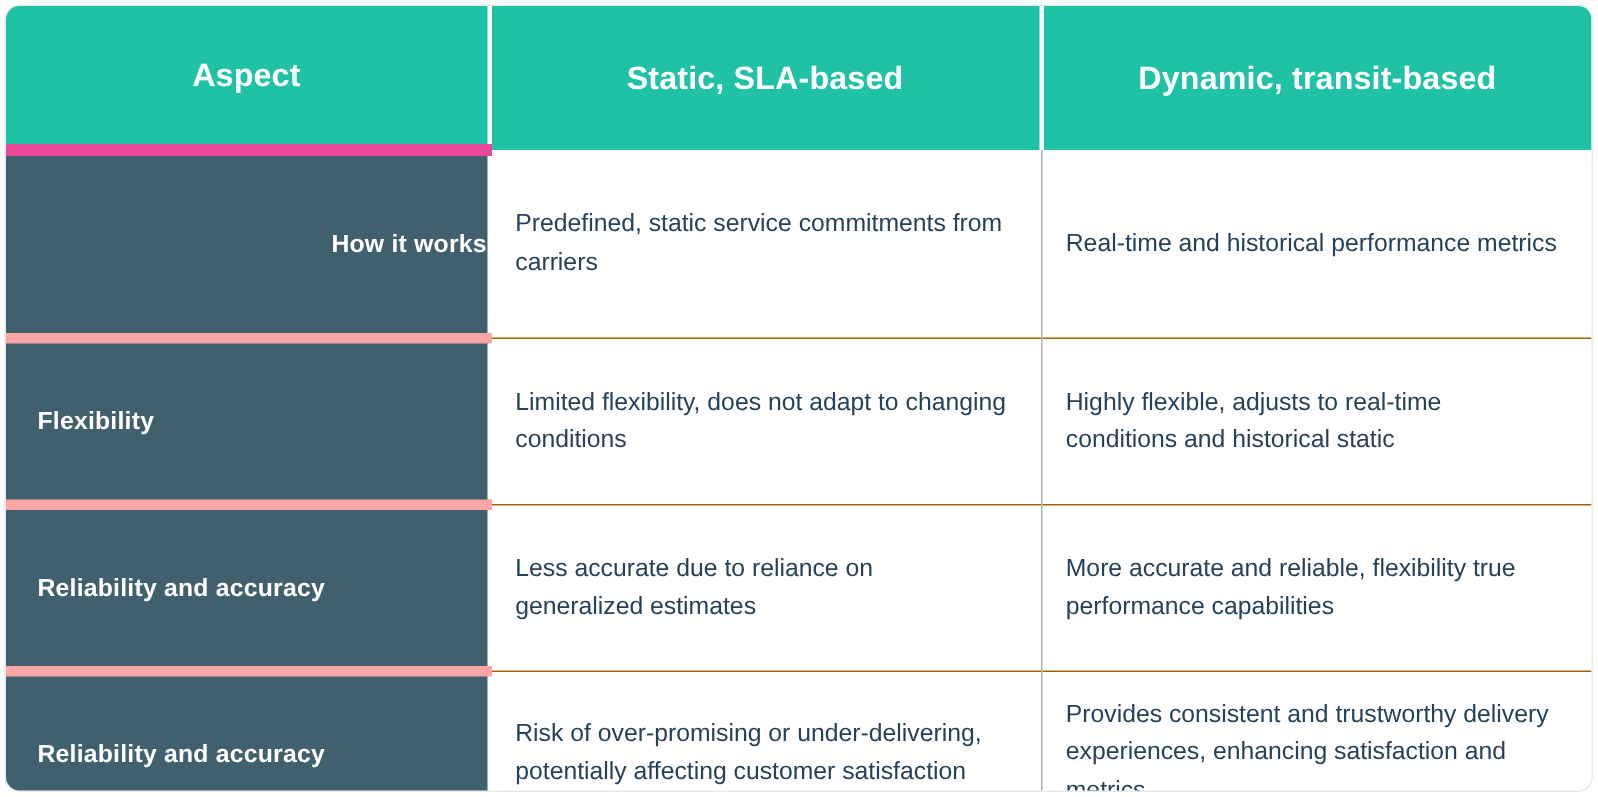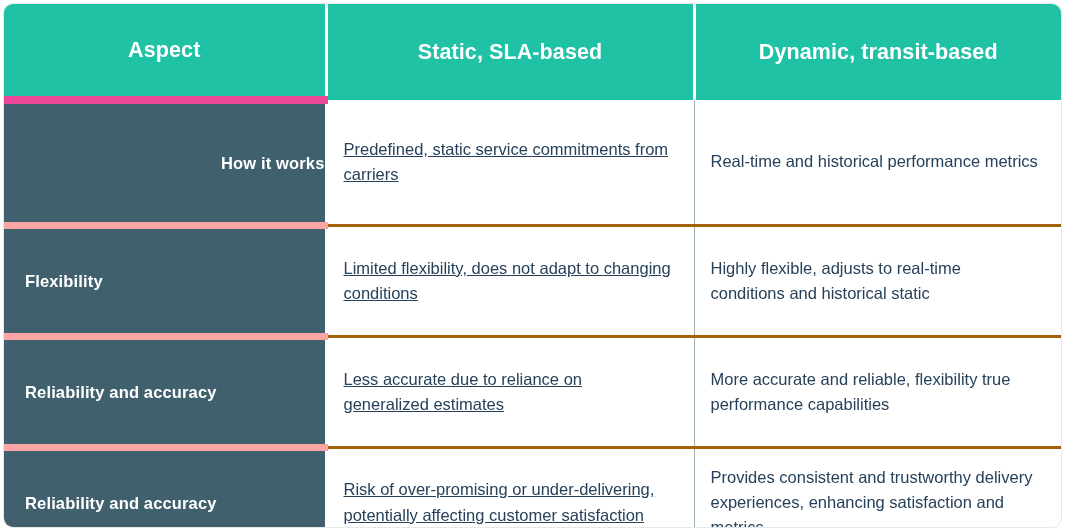--- a/index.html
+++ b/index.html
@@ -81,28 +81,28 @@
   tbody tr:first-child td.aspect { border-top: 8px solid #ec4899; text-align: right; }
 
   
   td.content {
     background: #ffffff;
     color: #27415A;
     font-size: 16.5px;
     font-weight: 400;
     line-height: 1.52;
     padding: 0 22px 0 16px;
-    border-top: 3px solid #a16207;
+    border-top: 1px solid #a16207;
   }
   tbody tr:first-child td.content { border-top: 0; }
 
   td.content.mid  { border-right: 1px solid #9FB2BC; }
 
   td.content .txt { display: block; max-width: 340px; }
-  td.content.mid .txt { max-width: 330px; text-decoration: underline; }
+  td.content.mid .txt { max-width: 330px; }
 
   
   tr.r0 td { height: 118px; }
   tr.r1 td { height: 104px; }
   tr.r2 td { height: 104px; }
   tr.r3 td { height: 105px; }
 </style>
 </head>
 <body>
 

